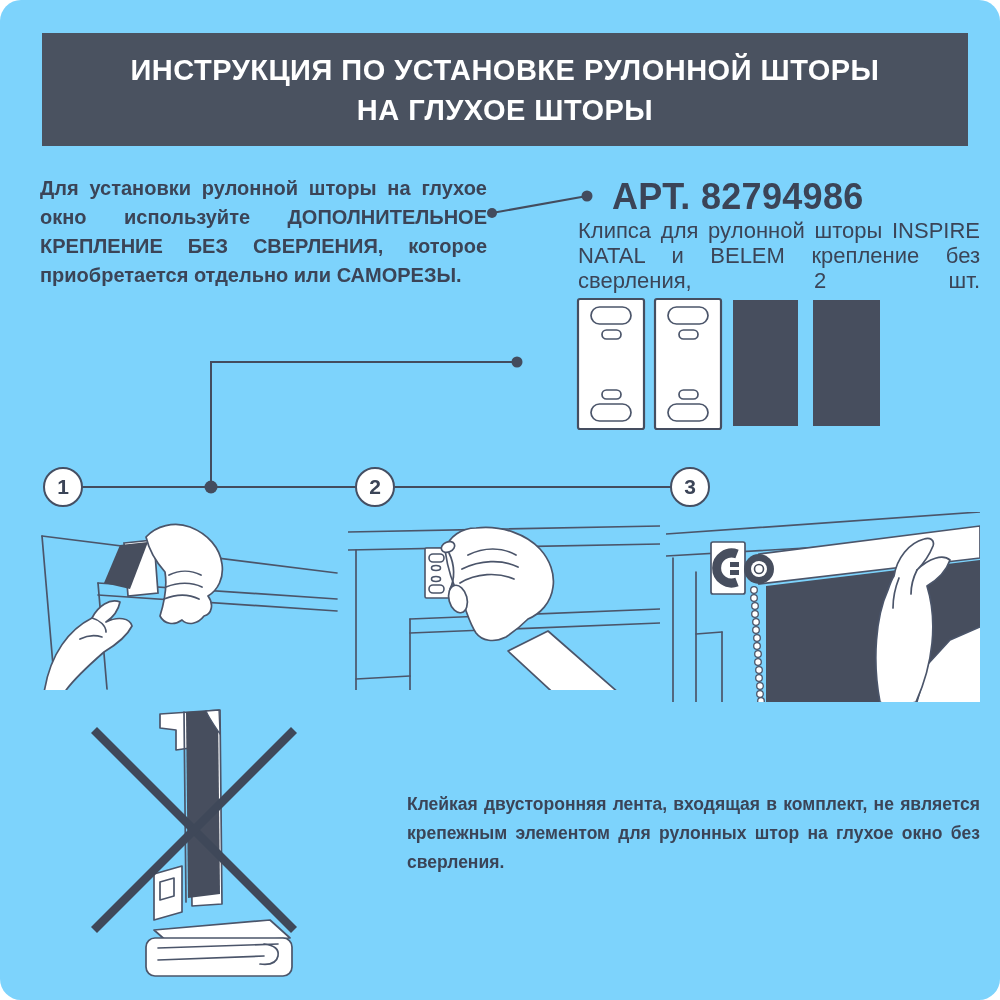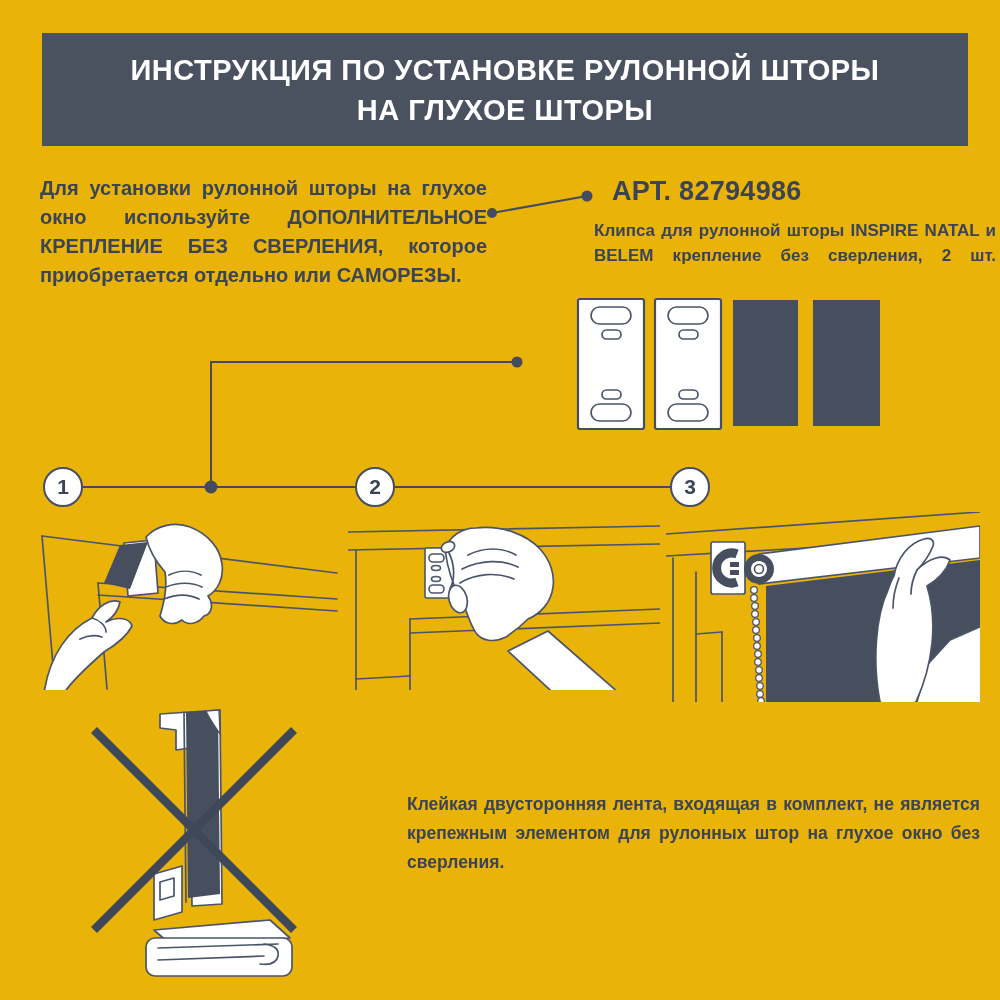--- a/index.html
+++ b/index.html
@@ -4,39 +4,39 @@
 <style>
   :root{
     --header-bg:#4a5260;
     --dark-fill:#474e5e;
     --line:#4b556a;
     --text:#3b4457;
     --connector:#434c5e;
   }
   html,body{margin:0;padding:0;background:#fff;}
   .page{
-    position:relative;width:1000px;height:1000px;background:#eab308;
-    font-family:"Liberation Sans",sans-serif;color:var(--text);overflow:hidden;
+    position:relative;width:1000px;height:1000px;background:#7dd3fc;
+    font-family:"Liberation Sans",sans-serif;color:var(--text);overflow:hidden;border-radius:21px;
   }
   .abs{position:absolute;}
   .banner{
     left:42px;top:33px;width:926px;height:113px;background:var(--header-bg);
     display:flex;flex-direction:column;justify-content:center;align-items:center;
     color:#fff;font-weight:700;font-size:29px;line-height:40px;letter-spacing:.5px;text-align:center;
   }
   .intro{
     left:40px;top:174px;width:447px;margin:0;
     font-size:20px;line-height:29px;font-weight:700;text-align:justify;
   }
   .art{
-    left:612px;top:176px;font-size:27px;font-weight:700;letter-spacing:.3px;
+    left:612px;top:176px;font-size:36px;font-weight:700;letter-spacing:.3px;
   }
   .desc{
-    left:594px;top:218px;width:402px;margin:0;
-    font-size:17px;line-height:25px;font-weight:700;text-align:justify;text-align-last:justify;
+    left:578px;top:218px;width:402px;margin:0;
+    font-size:22px;line-height:25px;font-weight:400;text-align:justify;text-align-last:justify;
   }
   .note{
     left:395px;top:790px;width:585px;
     font-size:17.5px;line-height:29px;font-weight:700;text-align:justify;
   }
   .note p{margin:0 0 21px 12px;}
   .step-circle{
     position:absolute;top:467px;width:40px;height:40px;border-radius:50%;
     border:2px solid #454f63;background:#fff;box-sizing:border-box;
     display:flex;align-items:center;justify-content:center;

